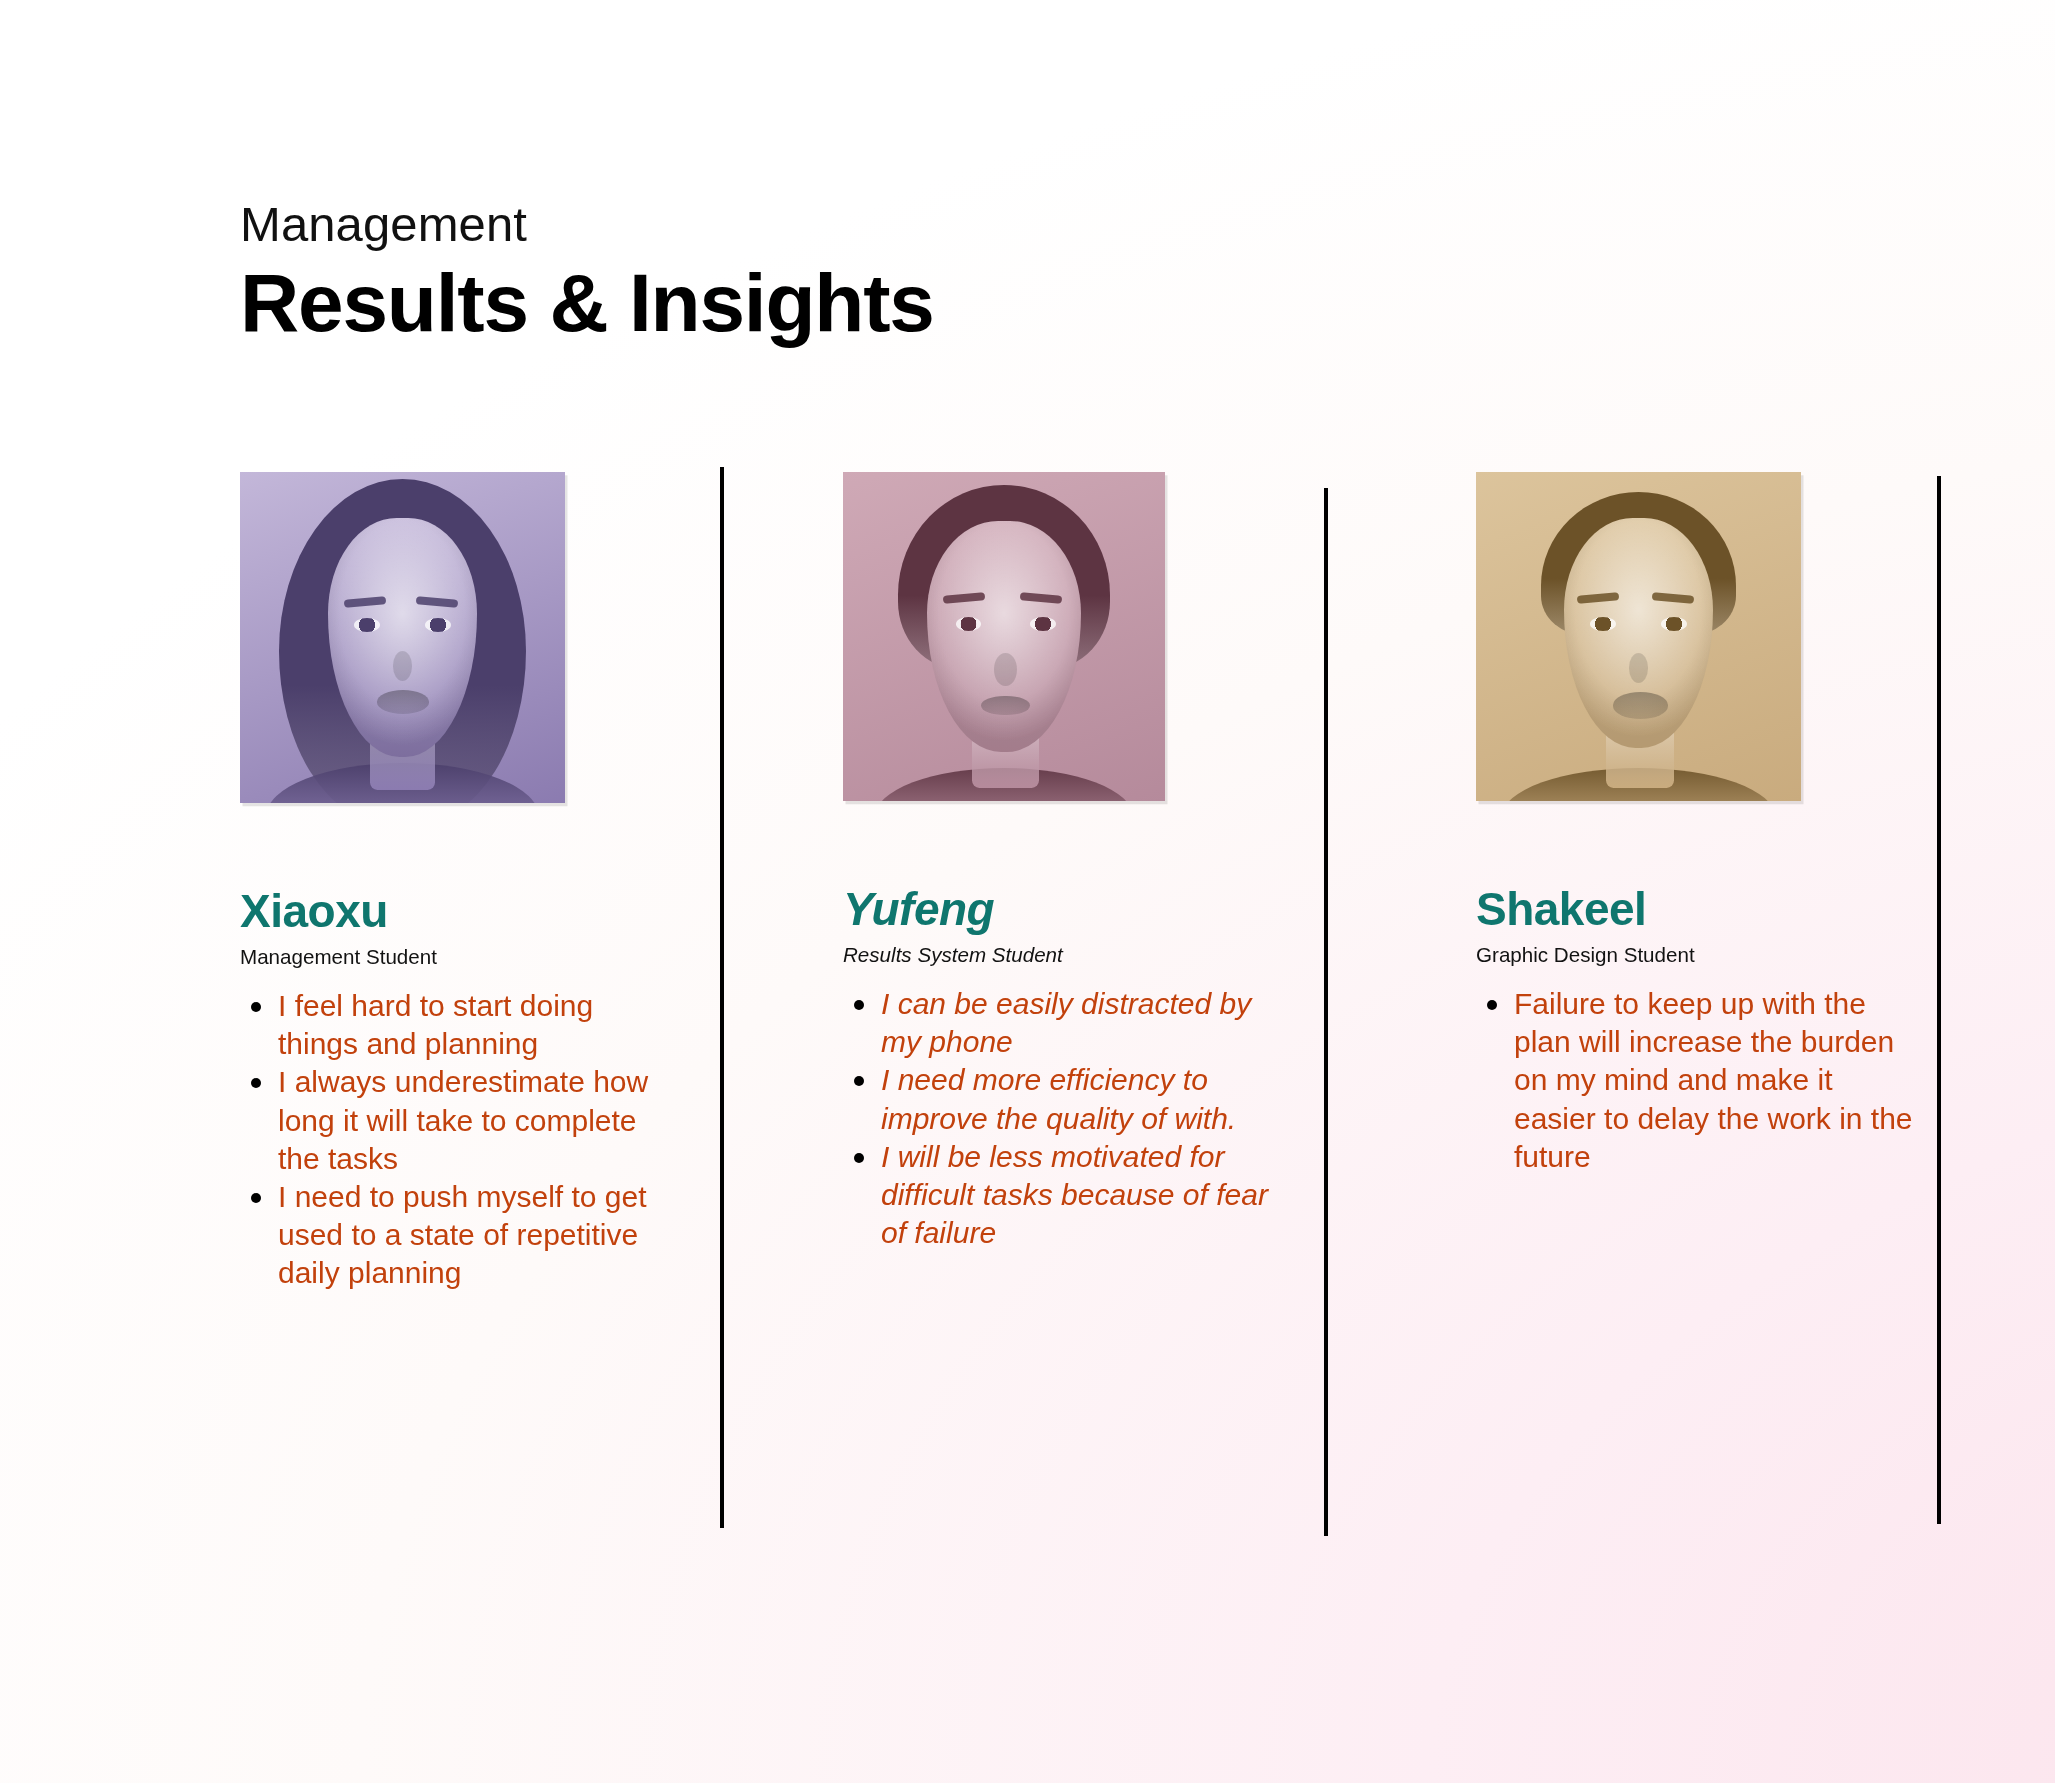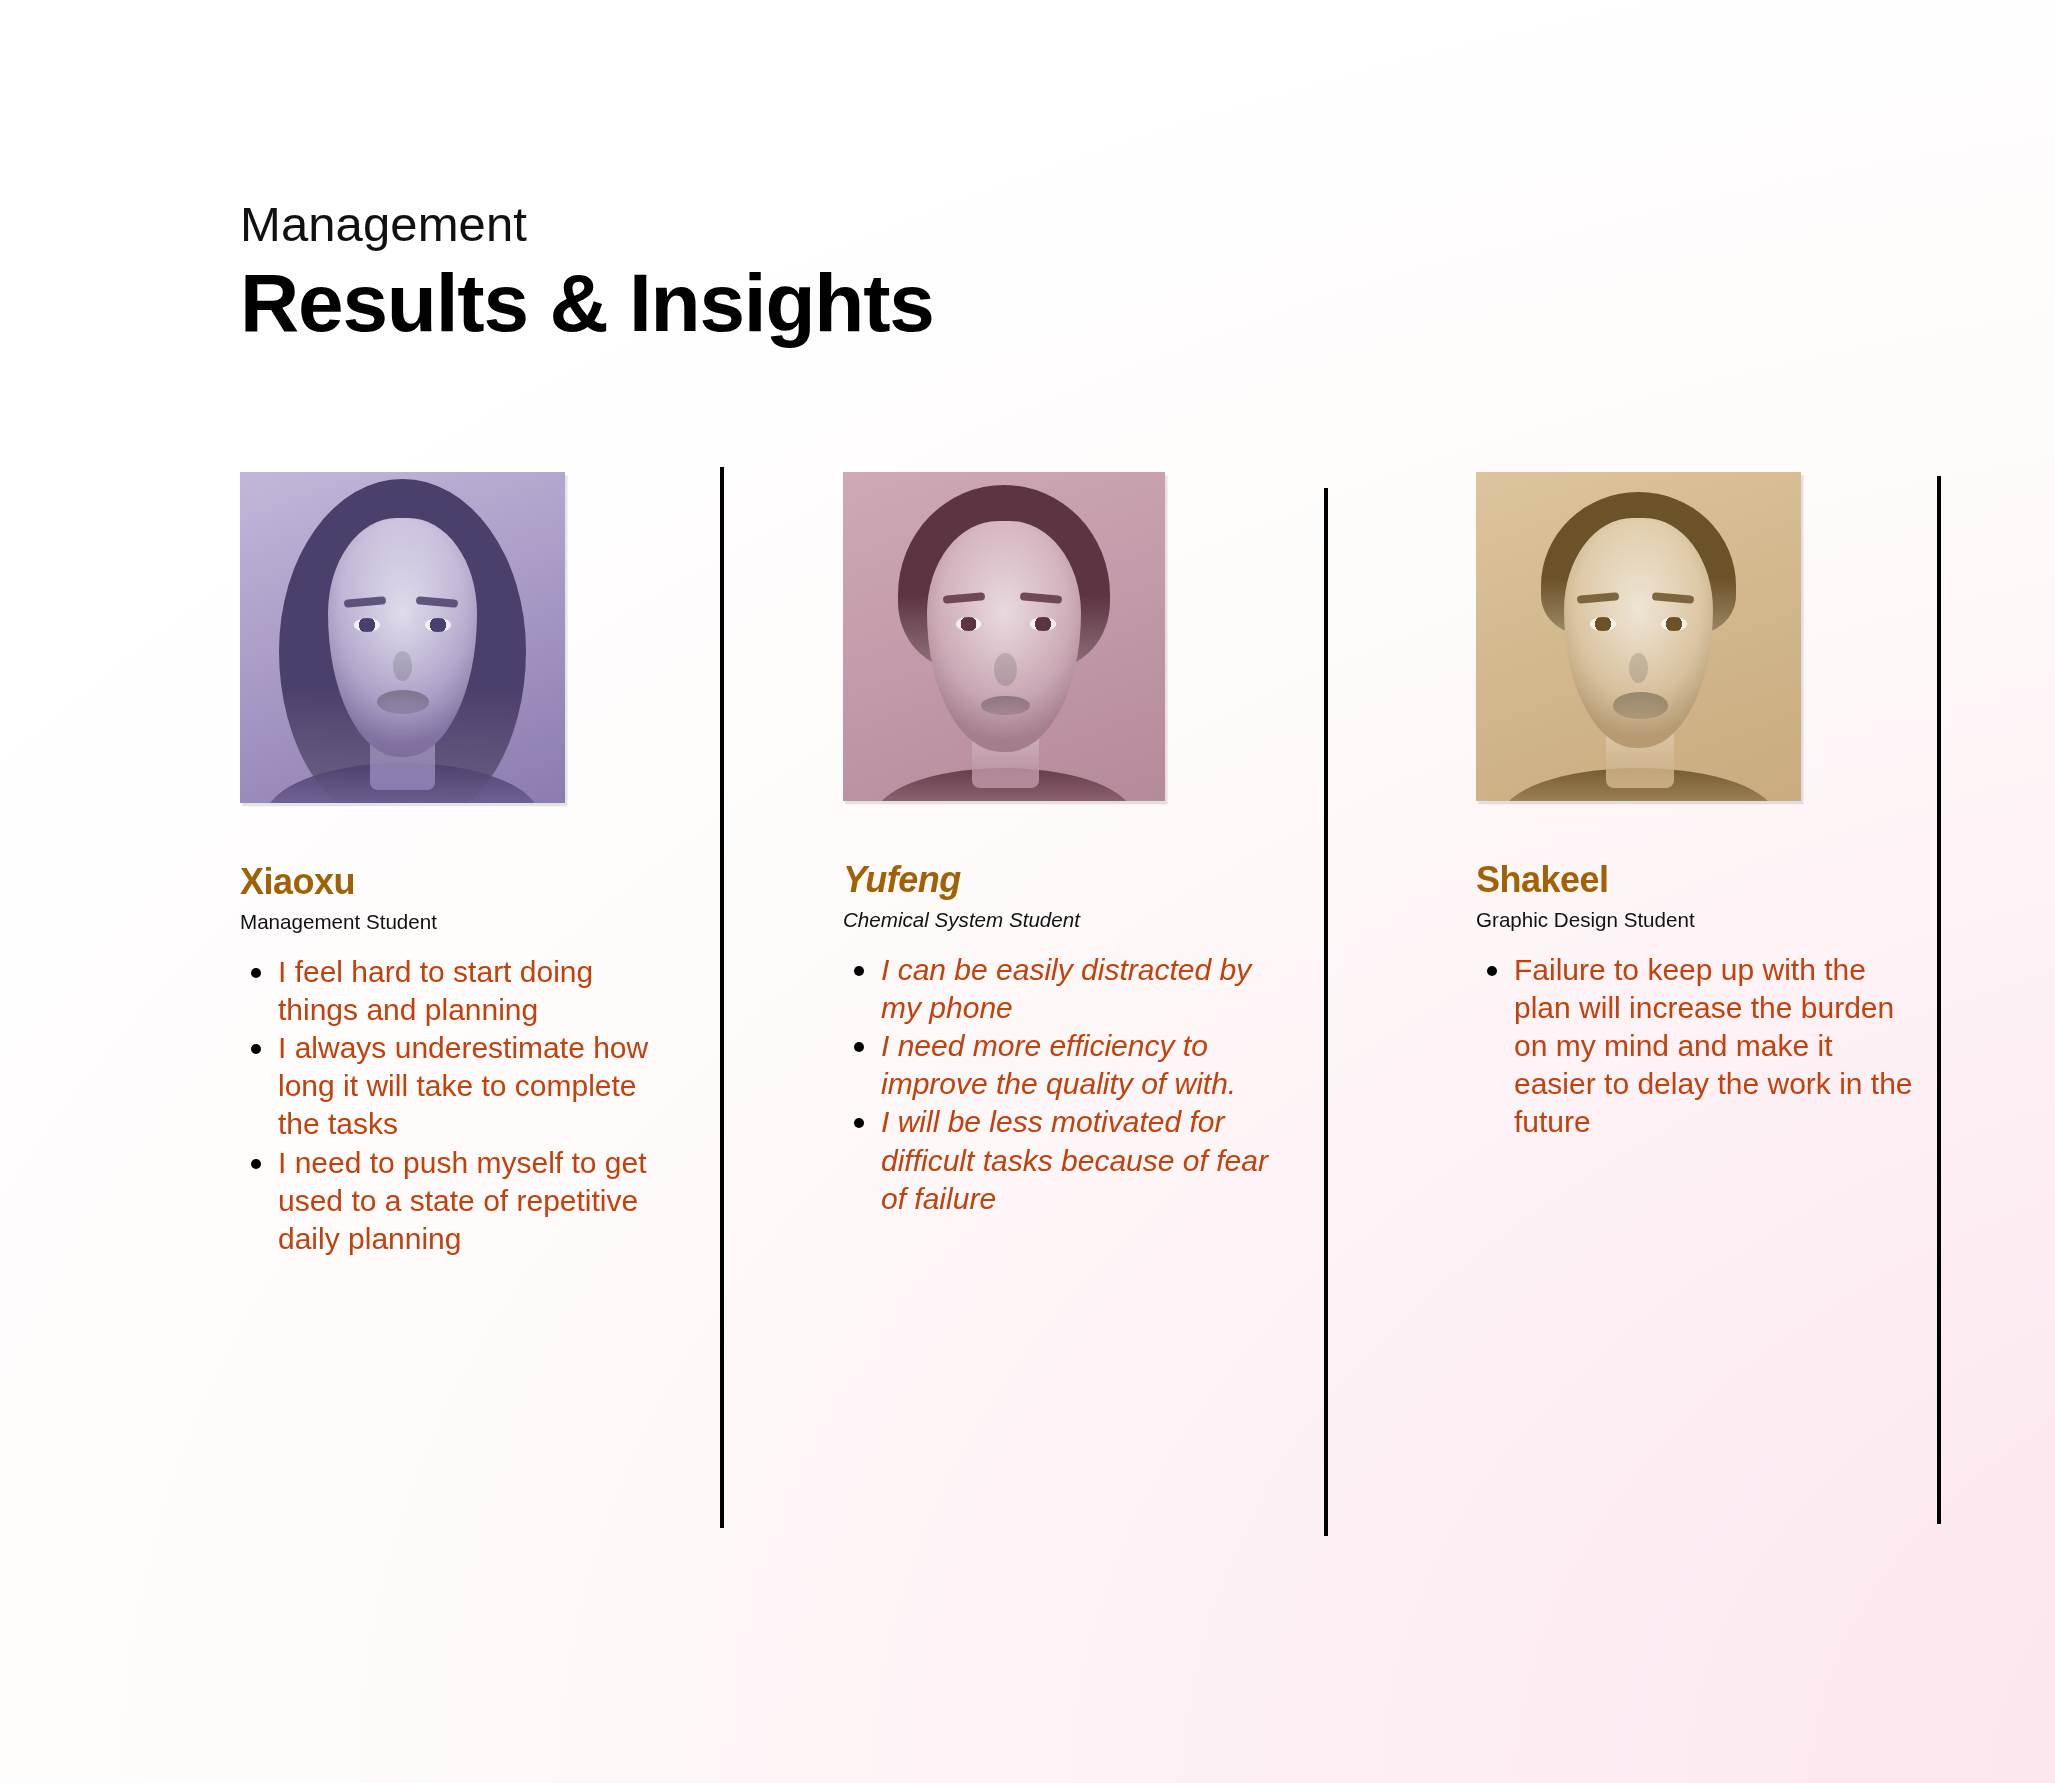--- a/index.html
+++ b/index.html
@@ -109,25 +109,25 @@
   .face .head   { position:absolute; border-radius:46% 46% 48% 48% / 40% 40% 60% 60%; }
   .face .neck   { position:absolute; border-radius:7.4px; }
   .face .body   { position:absolute; border-radius:52% 52% 0 0 / 70% 70% 0 0; }
   .face .eye    { position:absolute; border-radius:50%; }
   .face .brow   { position:absolute; border-radius:16.4px; }
   .face .mouth  { position:absolute; border-radius:50%; }
   .face .nose   { position:absolute; border-radius:50%; }
 
   
   .name {
-    margin-top: 61px;
-    font-size: 36px;
+    margin-top: 85px;
+    font-size: 46px;
     font-weight: 800;
     letter-spacing: -0.5px;
-    color: #a16207;
+    color: #0f766e;
     line-height: 1.02;
     white-space: nowrap;
   }
   .role {
     margin-top: 10.7px;
     font-size: 20.6px;
     font-weight: 400;
     color: #121212;
     line-height: 1.1;
     white-space: nowrap;
@@ -212,21 +212,21 @@
             <div class="head" style="left: 26%; top: 15%; width: 48%; height: 70%; background: radial-gradient(60% 55% at 50% 40%, rgba(255, 255, 255, 0.62), rgba(255, 255, 255, 0.18) 70%, rgba(0, 0, 0, 0.1) 100%), linear-gradient(rgb(207, 169, 182), rgb(181, 138, 155));"></div>
             <div class="brow" style="left: 31%; top: 37%; width: 13%; height: 2.4%; background: rgb(93, 52, 66); opacity: 0.85; transform: rotate(-5deg);"></div>
             <div class="brow" style="left: 55%; top: 37%; width: 13%; height: 2.4%; background: rgb(93, 52, 66); opacity: 0.85; transform: rotate(5deg);"></div>
             <div class="eye" style="left: 35%; top: 44%; width: 8%; height: 4.2%; background: radial-gradient(circle, rgb(93, 52, 66) 0px, rgb(93, 52, 66) 55%, rgba(255, 255, 255, 0.75) 56%);"></div>
             <div class="eye" style="left: 58%; top: 44%; width: 8%; height: 4.2%; background: radial-gradient(circle, rgb(93, 52, 66) 0px, rgb(93, 52, 66) 55%, rgba(255, 255, 255, 0.75) 56%);"></div>
             <div class="nose" style="left: 47%; top: 55%; width: 7%; height: 10%; background: rgba(0, 0, 0, 0.13);"></div>
             <div class="mouth" style="left: 43%; top: 68%; width: 15%; height: 6%; background: linear-gradient(rgba(0, 0, 0, 0.3), rgba(0, 0, 0, 0.12));"></div>
           </div>
       </div>
       <div class="name">Yufeng</div>
-      <div class="role">Chemical System Student</div>
+      <div class="role">Results System Student</div>
       <ul class="bullets">
         <li>I can be easily distracted by my phone</li>
         <li>I need more efficiency to improve the quality of with.</li>
         <li>I will be less motivated for difficult tasks because of fear of failure</li>
       </ul>
     </div>
 
     <div class="person person-2">
       <div class="portrait">
         <div class="face" id="face-2">

